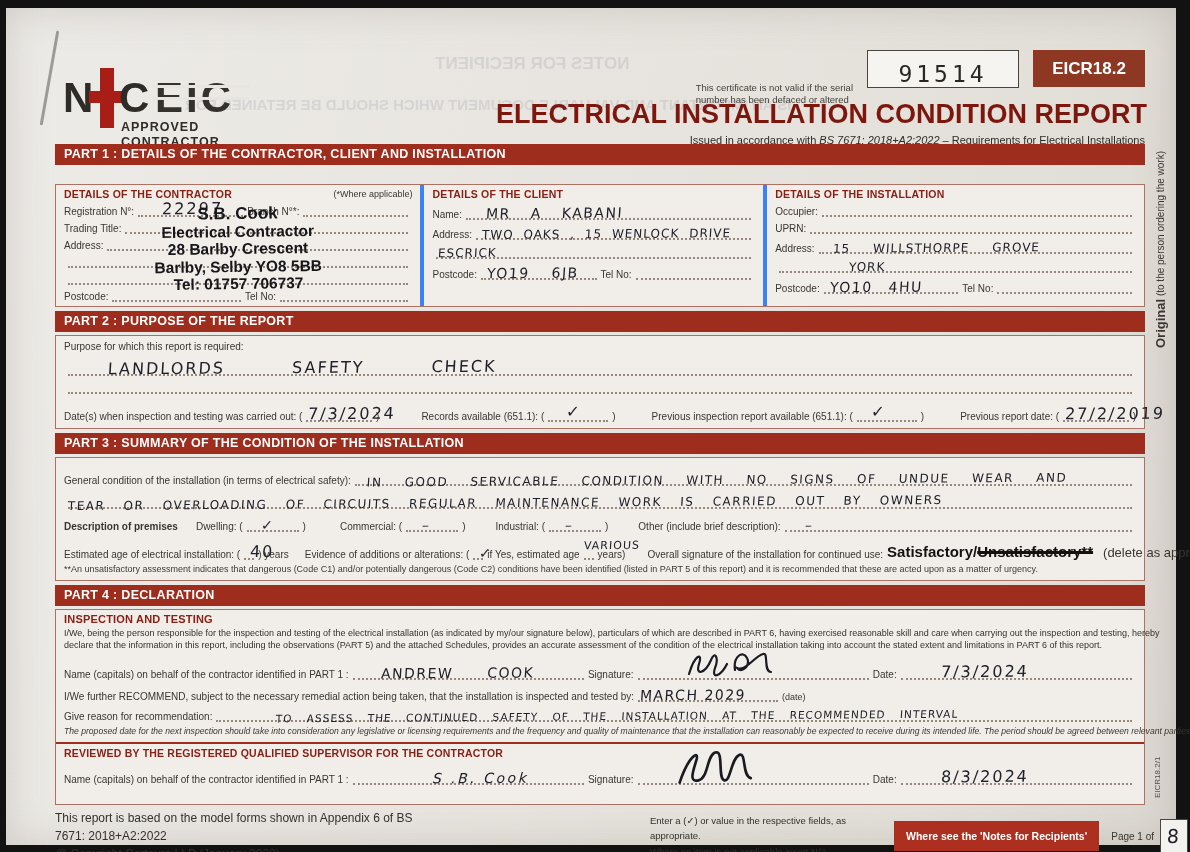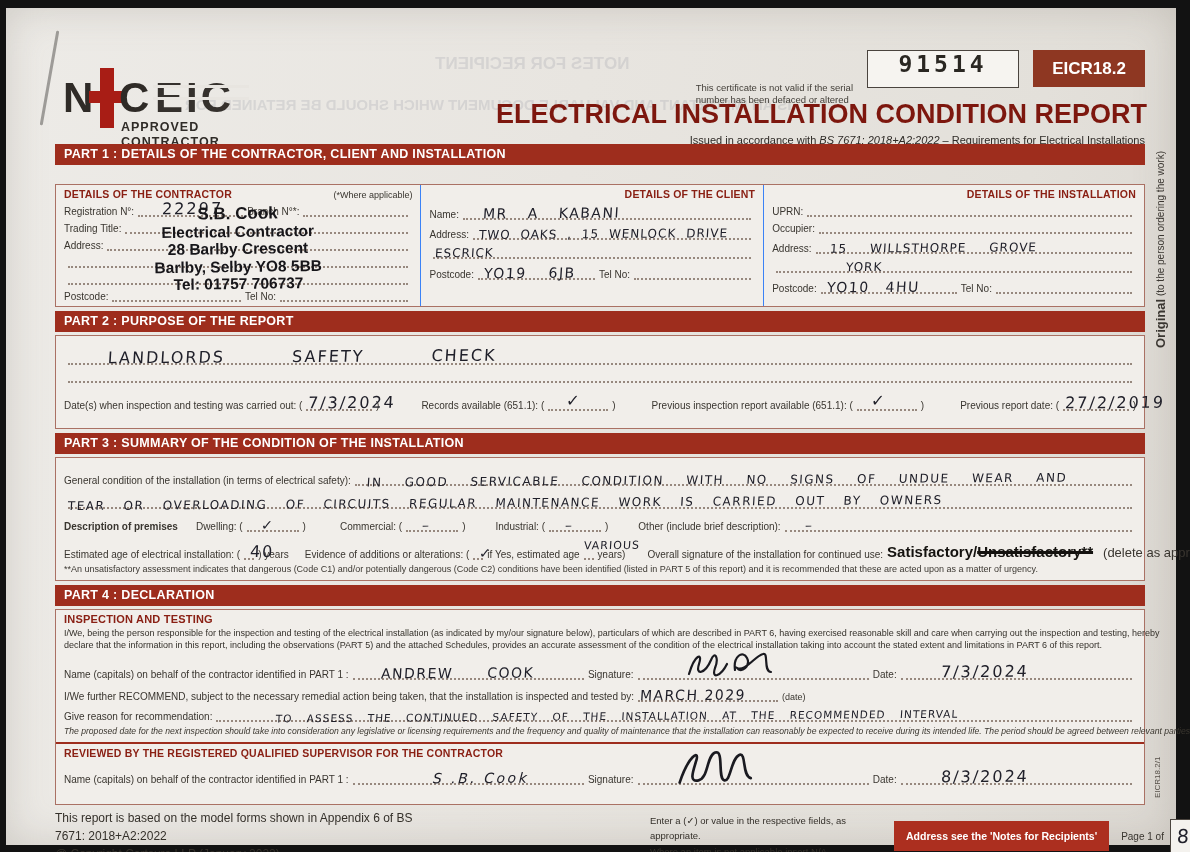--- a/index.html
+++ b/index.html
@@ -32,21 +32,21 @@
   .ghost{position:absolute;transform:scaleX(-1);color:rgba(90,100,120,.14);font-weight:bold;
          white-space:nowrap;pointer-events:none;}
 
   .vtext{position:absolute;writing-mode:vertical-rl;transform:rotate(180deg);color:#3a3631;}
 
   svg.sig{overflow:visible;}
   .stamp{position:absolute;left:52px;top:19px;width:260px;text-align:center;color:#17161a;
          font-weight:800;font-size:15.5px;line-height:1.12;transform:rotate(-.8deg);pointer-events:none;}
 
   .col{padding:3px 8px 0 8px;box-sizing:border-box;position:relative;}
-  .col + .col{border-left:1px solid #3b82f6;text-align:right;}
+  .col + .col{border-left:4px solid #3b82f6;}
   .colrow{display:flex;align-items:flex-end;height:17px;}
 
   .strike{text-decoration:line-through;text-decoration-thickness:2.5px;}
 </style>
 </head>
 <body>
 
 <div id="paper">
 
   <div style="position:absolute;left:42px;top:22px;width:3px;height:96px;background:#8f8d89;transform:rotate(10deg);border-radius:2px;opacity:.85;"></div>
@@ -72,37 +72,37 @@
         <rect x="90" y="29" width="96" height="3" fill="#e8e5e0"></rect>
         <text x="58" y="63" font-family="Liberation Sans, sans-serif" font-size="12.5" font-weight="bold" letter-spacing="1" fill="#2f2b27">APPROVED</text>
         <text x="58" y="78" font-family="Liberation Sans, sans-serif" font-size="12.5" font-weight="bold" letter-spacing="1" fill="#2f2b27">CONTRACTOR</text>
       </svg>
 
       <div style="position:absolute;right:0;top:42px;display:flex;align-items:stretch;gap:14px;">
         <div style="font-size:9.5px;color:#44403a;align-self:center;line-height:1.3;margin-top:32px;">
           <div>This certificate is not valid if the serial</div>
           <div>number has been defaced or altered</div>
         </div>
-        <div style="width:150px;height:36px;background:#f6f4f0;border:1.5px solid #4a443e;display:flex;align-items:flex-start;justify-content:center;font-weight:bold;">
+        <div style="width:150px;height:36px;background:#f6f4f0;border:1.5px solid #4a443e;display:flex;align-items:flex-end;justify-content:center;">
           <span style="font-family:'DejaVu Sans Mono',monospace;font-size:23px;letter-spacing:4px;color:#2a2722;">91514</span>
         </div>
         <div style="width:112px;height:37px;background:#8e3722;color:#fff;font-weight:bold;font-size:17px;display:flex;align-items:center;justify-content:center;">EICR18.2</div>
       </div>
 
       <div style="position:absolute;right:-2px;top:91px;font-size:27px;font-weight:bold;color:#7d170e;white-space:nowrap;transform:scaleY(1.04);transform-origin:right;">ELECTRICAL INSTALLATION CONDITION REPORT</div>
       <div style="position:absolute;right:0;top:126px;font-size:11px;color:#2e2a26;white-space:nowrap;">
         <span>Issued in accordance with </span><i>BS 7671: 2018+A2:2022</i><span> – Requirements for Electrical Installations</span>
       </div>
     </div>
 
     <div class="bar" style="top:136px;">PART 1 : DETAILS OF THE CONTRACTOR, CLIENT AND INSTALLATION</div>
     <div class="box" style="top:176px;height:123px;display:flex;">
 
       <div class="col" style="width:33.5%;">
-        <div style="display:flex;justify-content:space-between;align-items:flex-end;">
+        <div style="display:flex;justify-content:space-between;align-items:center;">
           <span class="red-head">DETAILS OF THE CONTRACTOR</span>
           <span class="lbl-sm">(*Where applicable)</span>
         </div>
         <div class="colrow">
           <span class="lbl">Registration N°:</span>
           <span class="dot">
               <span class="hw-lg" style="left:24px;">22297</span>
             </span>
           <span class="lbl">Branch N°*:</span>
           <span class="dot"></span>
@@ -161,25 +161,25 @@
               <span class="hw" style="word-spacing:16px;">YO19 6JB</span>
             </span>
           <span class="lbl">Tel No:</span>
           <span class="dot"></span>
         </div>
       </div>
 
       <div class="col" style="flex:1;">
         <div class="red-head">DETAILS OF THE INSTALLATION</div>
         <div class="colrow">
+          <span class="lbl">Occupier:</span>
+          <span class="dot"></span>
+        </div>
+        <div class="colrow">
           <span class="lbl">UPRN:</span>
-          <span class="dot"></span>
-        </div>
-        <div class="colrow">
-          <span class="lbl">Occupier:</span>
           <span class="dot"></span>
         </div>
         <div class="colrow" style="height:20px;">
           <span class="lbl">Address:</span>
           <span class="dot">
               <span class="hw-sm" style="word-spacing:18px;left:14px;">15 WILLSTHORPE GROVE</span>
             </span>
         </div>
         <div class="colrow" style="height:19px;">
           <span class="dot">
@@ -192,20 +192,23 @@
               <span class="hw" style="word-spacing:10px;">YO10 4HU</span>
             </span>
           <span class="lbl">Tel No:</span>
           <span class="dot"></span>
         </div>
       </div>
     </div>
 
     <div class="bar" style="top:303px;">PART 2 : PURPOSE OF THE REPORT</div>
     <div class="box" style="top:327px;height:94px;padding:5px 0 0 0;">
+      <div class="row">
+          <span class="lbl">Purpose for which this report is required:</span>
+        </div>
       <div class="row" style="height:24px;">
           <span class="dot">
             <span class="hw-lg" style="word-spacing:60px;left:40px;">LANDLORDS SAFETY CHECK</span>
           </span>
         </div>
       <div class="row" style="height:18px;">
           <span class="dot"></span>
         </div>
       <div class="row" style="height:28px;align-items:flex-end;">
         <span class="lbl">Date(s) when inspection and testing was carried out: (</span>
@@ -374,21 +377,21 @@
     <div style="position:absolute;left:0;top:801px;width:1118px;display:flex;align-items:center;">
       <div style="font-size:12px;color:#34302a;line-height:1.5;flex:0 0 380px;">
         <div>This report is based on the model forms shown in Appendix 6 of BS 7671: 2018+A2:2022</div>
         <div>@ Copyright Certsure LLP (January 2022)</div>
       </div>
       <div style="flex:0 0 215px;"></div>
       <div style="font-size:9.5px;color:#34302a;line-height:1.6;flex:0 0 230px;">
         <div>Enter a (✓) or value in the respective fields, as appropriate.</div>
         <div>Where an item is not applicable insert N/A</div>
       </div>
-      <div style="background:#ac2f1f;color:#fff;font-weight:bold;font-size:10.5px;padding:9px 12px;white-space:nowrap;margin-left:14px;">Address see the 'Notes for Recipients'</div>
+      <div style="background:#ac2f1f;color:#fff;font-weight:bold;font-size:10.5px;padding:9px 12px;white-space:nowrap;margin-left:14px;">Where see the 'Notes for Recipients'</div>
       <div style="display:flex;align-items:center;margin-left:12px;gap:6px;">
         <span class="lbl">Page 1 of</span>
         <span style="width:26px;height:32px;border:1.5px solid #4a443e;background:#f4f2ee;display:flex;align-items:center;justify-content:center;">
           <span class="hw-lg" style="font-size:19px;">8</span>
         </span>
       </div>
     </div>
 
   </div>
 </div>

